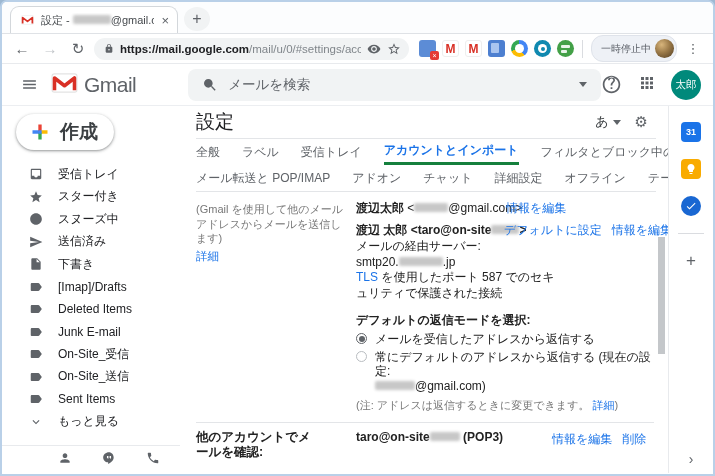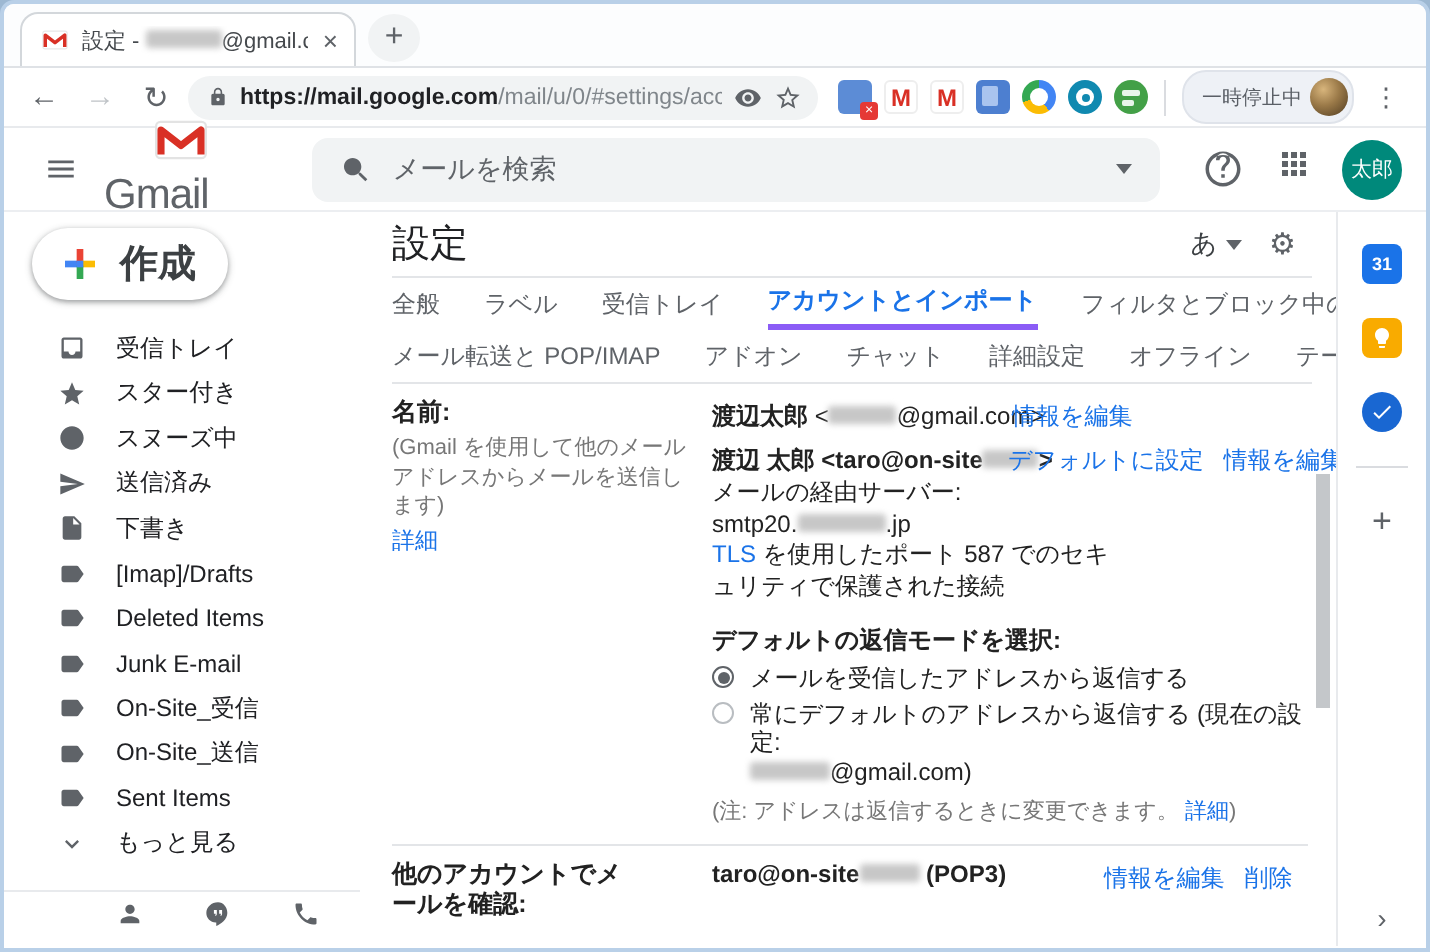--- a/index.html
+++ b/index.html
@@ -40,21 +40,21 @@
   .toolbar-sep{ width:1px; height:18px; background:#dadce0; margin:0 4px; }
   .pause-pill{ display:flex; align-items:center; gap:4px; background:#eef1f6;
     border:1px solid #dfe3ea; border-radius:12px; height:27px; padding:0 2px 0 9px; }
   .pause-text{ font-size:10px; color:#5a5f66; white-space:nowrap; }
   .br-avatar{ width:19px; height:19px; border-radius:50%;
     background:radial-gradient(circle at 35% 30%, #d8b57c 0%, #9a7948 45%, #4e3a20 100%); }
   
   .gheader{ height:42px; background:#fff; border-bottom:1px solid #eceef1;
     display:flex; align-items:center; padding:0 12px 0 8px; }
   .burger{ width:40px; height:40px; display:flex; align-items:center; justify-content:center; border-radius:50%; }
-  .glogo{ display:flex; align-items:flex-end; gap:6px; margin-left:2px;flex-direction:column; }
+  .glogo{ display:flex; align-items:flex-start; gap:6px; margin-left:2px; }
   .glogo-text{ font-size:21px; color:#5f6368; letter-spacing:-0.5px; }
   .searchbox{ width:424px; height:32px; margin-left:52px; background:#f1f3f4; border-radius:8px;
     display:flex; align-items:center; padding:0 14px; gap:10px; }
   .searchbox input{ flex:1; border:none; outline:none; background:transparent;
     font-size:13.5px; color:#5f6368; font-family:inherit; }
   .searchbox input::placeholder{ color:#5f6368; opacity:1; }
   .caret{ width:0; height:0; border-left:4px solid transparent; border-right:4px solid transparent;
     border-top:5px solid #5f6368; }
   .hdr-right{ margin-left:auto; display:flex; align-items:center; gap:15px; }
   .ghelp{ width:22px; height:22px; }
@@ -77,21 +77,21 @@
   
   .main{ flex:1; position:relative; padding:0 0 0 16px; overflow:hidden; }
   .set-head{ display:flex; align-items:center; height:32px; padding-right:20px; }
   .set-title{ font-size:19px; color:#202124; }
   .set-head-right{ margin-left:auto; display:flex; align-items:center; gap:14px; }
   .inputtools{ display:flex; align-items:center; gap:4px; font-size:13px; color:#3c4043; }
   .gear{ font-size:15px; color:#5f6368; }
   .hr{ border-top:1px solid #e3e5e8; margin-right:12px; }
   .tabsrow{ display:flex; align-items:stretch; gap:22px; height:26px; margin-right:12px; }
   .stab{ font-size:12px; color:#5f6368; display:flex; align-items:center; white-space:nowrap; }
-  .stab.active{ color:#1a73e8; font-weight:bold; border-bottom:3px solid #8b5cf6; }
+  .stab.active{ color:#1a73e8; font-weight:bold; border-bottom:3px solid #15803d; }
   .sectiongrid{ display:flex; padding-top:7px; padding-right:14px; }
   .labelcol{ width:160px; flex:none; padding-right:10px; }
   .contentcol{ flex:1; position:relative; }
   .seclabel{ font-size:12.5px; font-weight:bold; color:#222; line-height:15px; }
   .secdesc{ font-size:11px; color:#777; line-height:14.5px; margin-top:3px; }
   .lnk{ color:#1a73e8; text-decoration:none; }
   .small-lnk{ font-size:11.5px; }
   .acct-row{ position:relative; margin-bottom:4px; font-size:12px; color:#222; line-height:18px; }
   .acct-actions{ position:absolute; left:150px; top:0; display:flex; gap:10px;
     font-size:12px; white-space:nowrap; }
@@ -380,21 +380,20 @@
         <span class="stab">アドオン</span>
         <span class="stab">チャット</span>
         <span class="stab">詳細設定</span>
         <span class="stab">オフライン</span>
         <span class="stab">テーマ</span>
       </div>
       <div class="hr"></div>
 
       <div class="sectiongrid">
         <div class="labelcol">
-          <div class="seclabel">名前:</div>
           <div class="secdesc">(Gmail を使用して他のメール アドレスからメールを送信します)</div>
           <a href="#" class="lnk small-lnk">詳細</a>
         </div>
         <div class="contentcol">
           <div class="acct-row">
             <span class="b">渡辺太郎</span><span> &lt;</span><span class="redact" style="width:34px"></span><span>@gmail.com&gt;</span>
             <span class="acct-actions">
               <a href="#" class="lnk">情報を編集</a>
             </span>
           </div>

